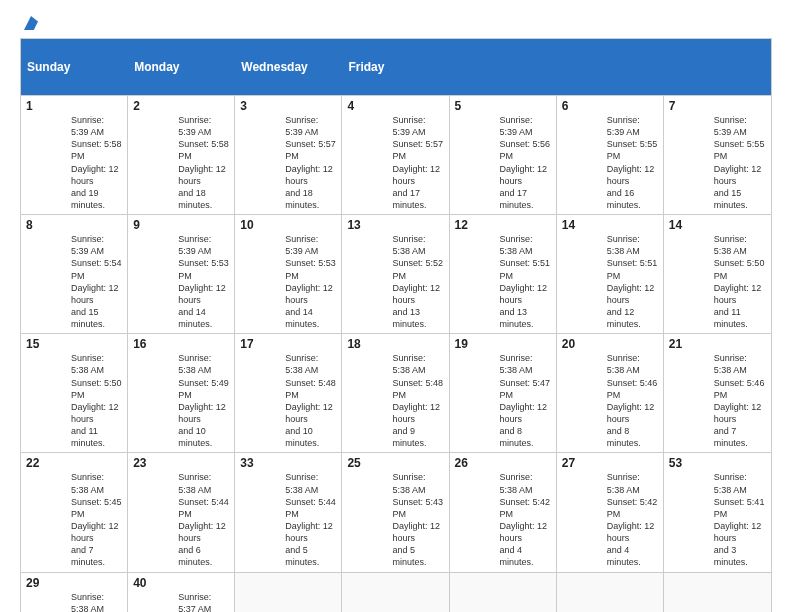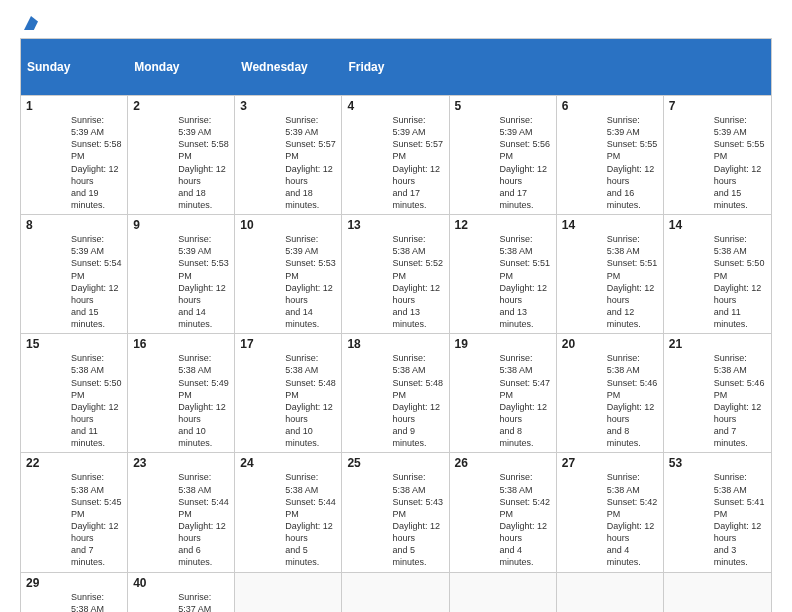--- a/index.html
+++ b/index.html
@@ -301,21 +301,21 @@
 and 7 minutes.</div>
           </div>
           <div class="cal-cell">
             <span class="day-num">23</span>
             <div class="cell-text" style="white-space: pre-line;">Sunrise: 5:38 AM
 Sunset: 5:44 PM
 Daylight: 12 hours
 and 6 minutes.</div>
           </div>
           <div class="cal-cell">
-            <span class="day-num">24</span>
+            <span class="day-num">33</span>
             <div class="cell-text" style="white-space: pre-line;">Sunrise: 5:38 AM
 Sunset: 5:44 PM
 Daylight: 12 hours
 and 5 minutes.</div>
           </div>
           <div class="cal-cell">
             <span class="day-num">25</span>
             <div class="cell-text" style="white-space: pre-line;">Sunrise: 5:38 AM
 Sunset: 5:43 PM
 Daylight: 12 hours

